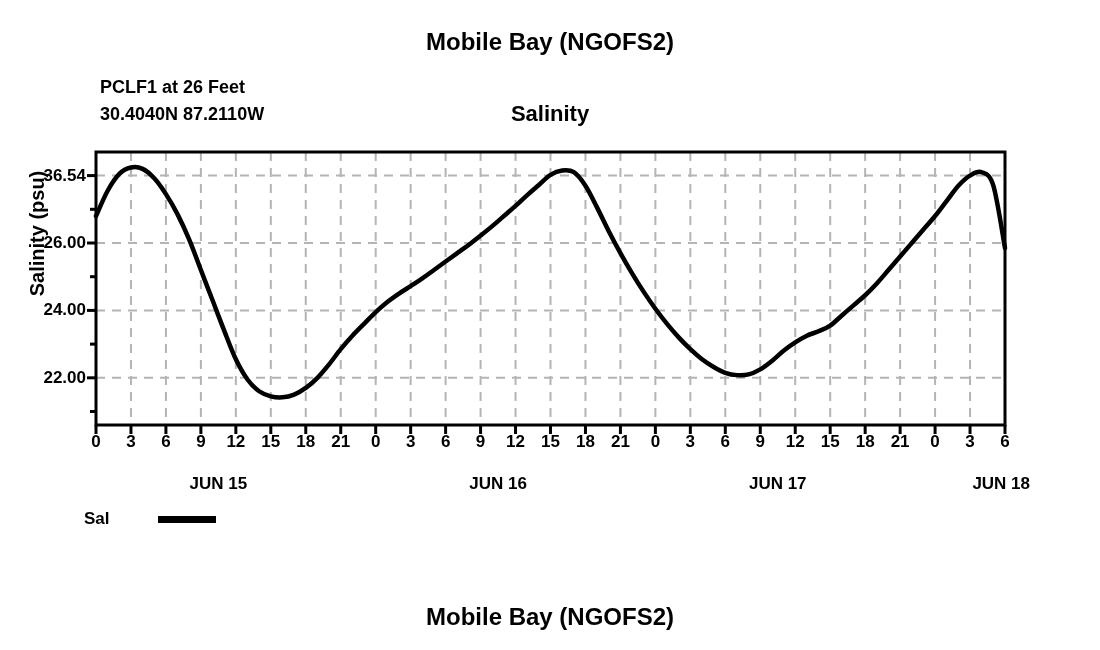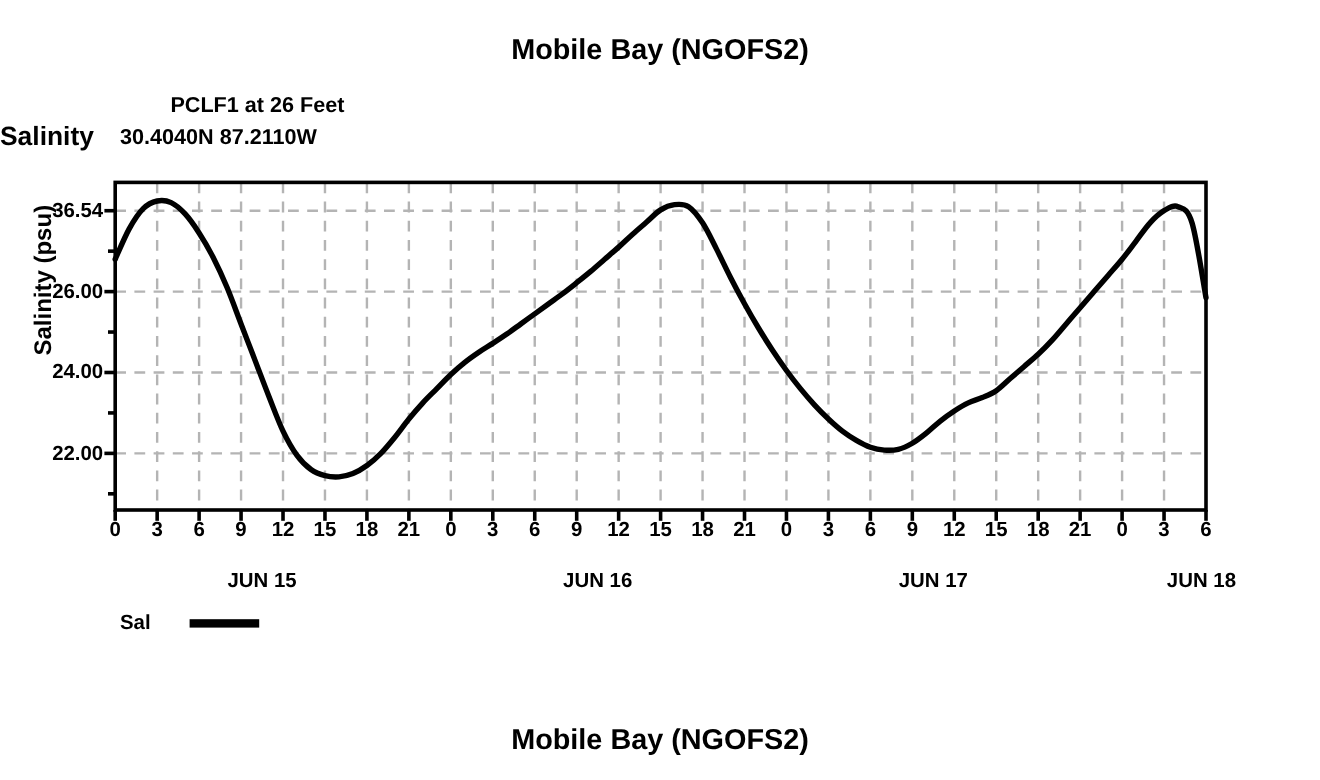--- a/index.html
+++ b/index.html
@@ -41,36 +41,35 @@
     font-size: 24px;
     font-weight: bold;
   }
   .station-line1 {
     position: absolute;
     left: 100px;
     top: 77px;
     font-size: 18px;
     font-weight: bold;
     white-space: nowrap;
-    margin-left: 42px;
   }
   .station-line2 {
     position: absolute;
     left: 100px;
     top: 104px;
     font-size: 18px;
     font-weight: bold;
     white-space: nowrap;
   }
   .subtitle-var {
     position: absolute;
     left: 0;
     top: 101px;
     width: 1100px;
-    text-align: left;
+    text-align: center;
     font-size: 22px;
     font-weight: bold;
   }
   .run-time {
     position: absolute;
     right: 92px;
     top: 104px;
     font-size: 18px;
     font-weight: bold;
     white-space: nowrap;
@@ -116,21 +115,21 @@
     position: absolute;
     font-size: 17px;
     font-weight: bold;
     text-align: center;
     width: 120px;
     transform: translateX(-50%);
     top: 474px;
   }
   .legend-label {
     position: absolute;
-    left: 100px;
+    left: 84px;
     top: 509px;
     font-size: 17px;
     font-weight: bold;
   }
   .legend-swatch {
     position: absolute;
     left: 158px;
     top: 516px;
     width: 58px;
     height: 7px;

